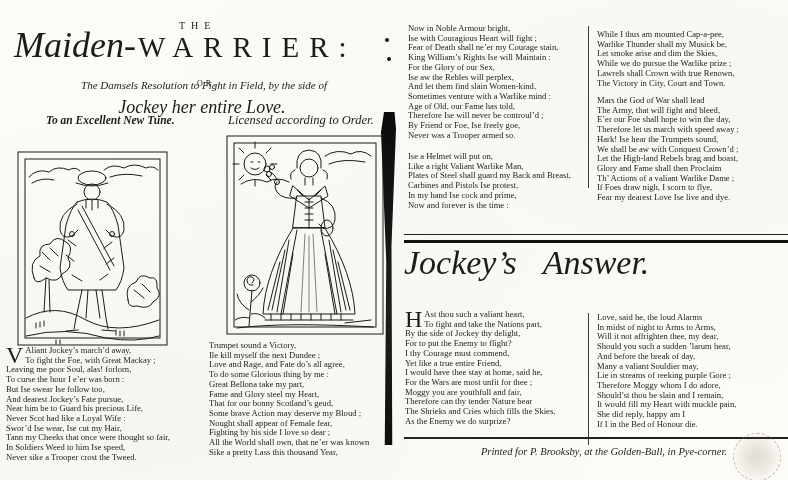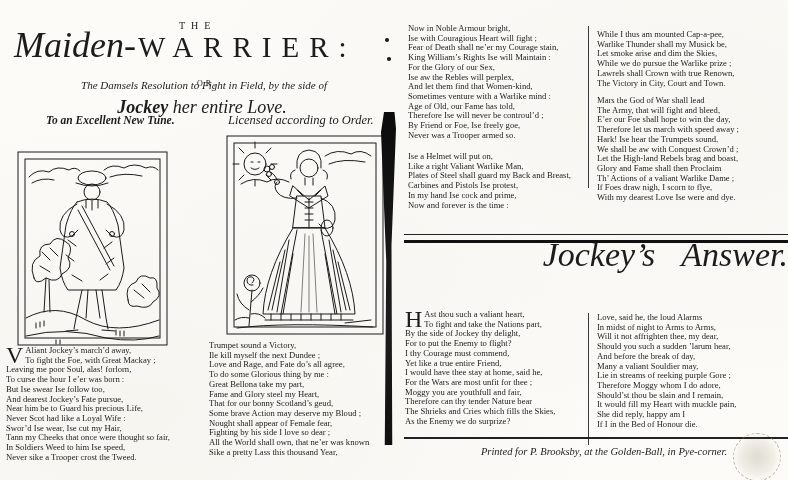--- a/index.html
+++ b/index.html
@@ -14,36 +14,36 @@
   }
   .abs{position:absolute;}
   
   .the{left:179px;top:20px;font-size:10px;letter-spacing:6px;}
   .main-title{left:14px;top:24px;white-space:nowrap;text-align:center;}
   .main-title .mi{font-style:italic;font-size:36px;}
   .main-title .ms{font-size:29px;letter-spacing:10px;margin-left:2px;}
   .or{left:197px;top:70px;font-size:8px;letter-spacing:3px;margin-top:9px;}
   .sub1{left:0;top:79px;width:408px;text-align:center;font-style:italic;font-size:11px;white-space:nowrap;}
   .sub2{left:0;top:97px;width:404px;text-align:center;font-size:18px;}
-  .sub2 .jname{font-style:italic;font-weight:bold;}
+  .sub2 .jname{font-style:italic;font-weight:normal;}
   .sub2 .rest{font-style:italic;}
   .tune{left:46px;top:114px;font-style:italic;font-weight:bold;font-size:11.5px;}
   .license{left:228px;top:113px;font-style:italic;font-size:12.5px;}
   
   .verse{font-size:8.6px;line-height:9.7px;}
   .vline{white-space:nowrap;}
   .dropcap{float:left;font-size:24px;line-height:17px;margin:1px 2px 0 0;}
   
   .vrule{width:1px;background:#3a3a3a;}
   .double-rule{left:404px;top:234px;width:384px;height:5px;border-top:1.5px solid #222;border-bottom:3px solid #111;}
   .bottom-rule{left:404px;top:437px;width:384px;height:2px;background:#222;}
   .ink-bar{left:381px;top:112px;width:15px;height:333px;background:linear-gradient(#0c0c0c,#1d1d1d 60%,#101010);
     clip-path:polygon(20% 0,90% 0,100% 5%,70% 40%,75% 100%,25% 100%,35% 45%,0 6%);}
   .speck{width:4px;height:4px;border-radius:50%;background:#161616;}
-  .answer-heading{left:404px;top:236px;width:384px;text-align:right;font-style:italic;font-size:34px;white-space:nowrap;}
+  .answer-heading{left:404px;top:244px;width:384px;text-align:left;font-style:italic;font-size:34px;white-space:nowrap;}
   .answer-heading .w1{margin-right:26px;}
   .imprint{left:420px;top:446px;width:368px;text-align:center;font-style:italic;font-size:10.5px;}
   .stamp{left:733px;top:433px;width:46px;height:46px;border-radius:50%;
     border:1px dashed rgba(140,130,100,.55);
     background:radial-gradient(circle, rgba(150,140,110,.28), rgba(150,140,110,.1) 55%, transparent 72%);}
   svg{display:block;}
   svg path,svg rect,svg circle,svg ellipse,svg line{stroke:#1b1b1b;fill:none;stroke-width:1;stroke-linecap:round;}
 </style>
 </head>
 <body>
@@ -161,21 +161,21 @@
   <div class="abs speck" style="left:385px;top:38px;"></div>
   <div class="abs speck" style="left:387px;top:57px;"></div>
 
   <div class="abs verse" style="left:408px;top:24px;width:178px;">
       <div class="vline">Now in Noble Armour bright,</div>
       <div class="vline">Ise with Couragious Heart will fight ;</div>
       <div class="vline">Fear of Death shall ne’er my Courage stain,</div>
       <div class="vline">King William’s Rights Ise will Maintain :</div>
       <div class="vline">For the Glory of our Sex,</div>
       <div class="vline">Ise aw the Rebles will perplex,</div>
-      <div class="vline">And let them find that Women-kind,</div>
+      <div class="vline">And let them find slain Women-kind,</div>
       <div class="vline">Sometimes venture with a Warlike mind :</div>
       <div class="vline">Age of Old, our Fame has told,</div>
       <div class="vline">Therefore Ise will never be controul’d ;</div>
       <div class="vline">By Friend or Foe, Ise freely goe,</div>
       <div class="vline">Never was a Trooper armed so.</div>
     </div>
   <div class="abs verse" style="left:408px;top:152px;width:178px;">
       <div class="vline">Ise a Helmet will put on,</div>
       <div class="vline">Like a right Valiant Warlike Man,</div>
       <div class="vline">Plates of Steel shall guard my Back and Breast,</div>
@@ -196,21 +196,21 @@
       <div class="vline">Mars the God of War shall lead</div>
       <div class="vline">The Army, that will fight and bleed,</div>
       <div class="vline">E’er our Foe shall hope to win the day,</div>
       <div class="vline">Therefore let us march with speed away ;</div>
       <div class="vline">Hark! Ise hear the Trumpets sound,</div>
       <div class="vline">We shall be aw with Conquest Crown’d ;</div>
       <div class="vline">Let the High-land Rebels brag and boast,</div>
       <div class="vline">Glory and Fame shall then Proclaim</div>
       <div class="vline">Th’ Actions of a valiant Warlike Dame ;</div>
       <div class="vline">If Foes draw nigh, I scorn to flye,</div>
-      <div class="vline">With my dearest Love Ise were and dye.</div>
+      <div class="vline">Fear my dearest Love Ise live and dye.</div>
     </div>
 
   <div class="abs double-rule"></div>
   <div class="abs answer-heading">
     <span class="w1">Jockey’s</span><span>Answer.</span>
   </div>
   <div class="abs verse" style="left:405px;top:310px;width:181px;">
     <span class="dropcap">H</span>
   <div class="vline">Ast thou such a valiant heart,</div>
       <div class="vline">To fight and take the Nations part,</div>

